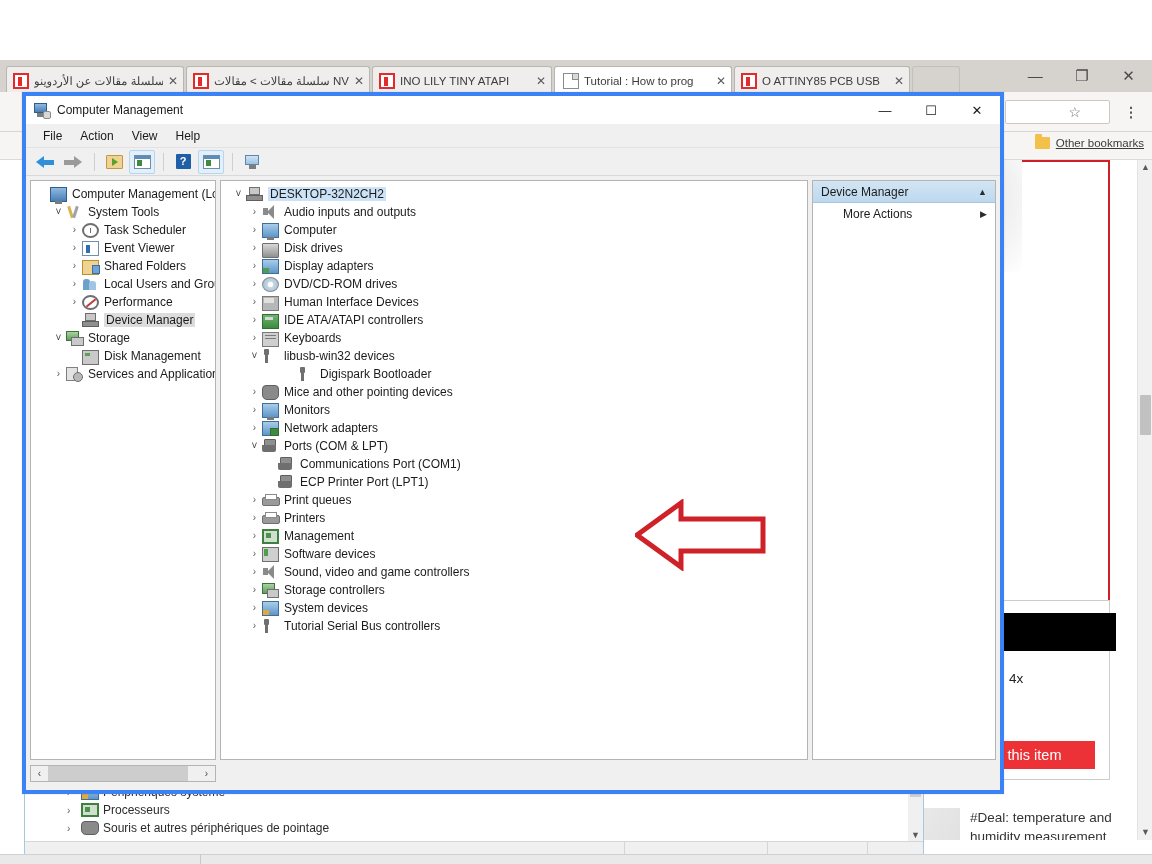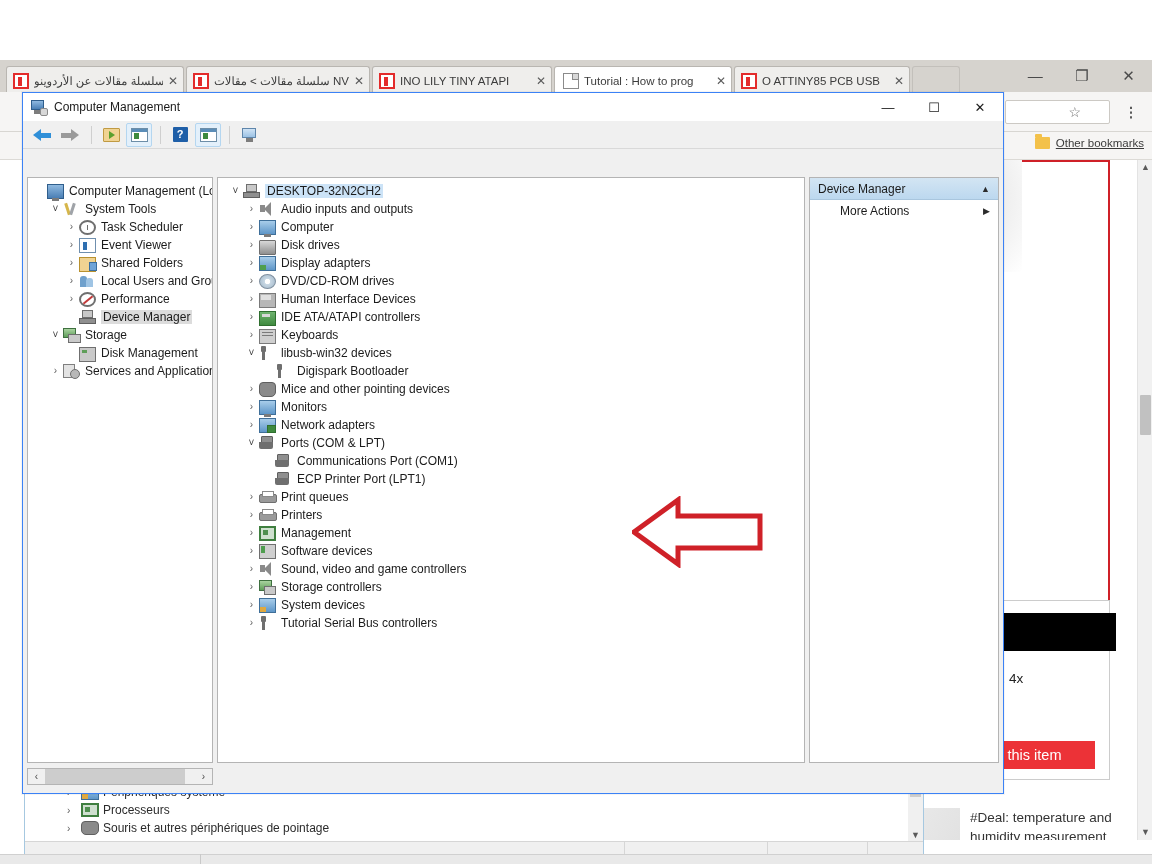--- a/index.html
+++ b/index.html
@@ -219,21 +219,21 @@
     position:absolute; left:0; bottom:0; width:1152px; height: 10px;
     background:#e9e9e9; border-top:1px solid #d0d0d0;
   }
   .taskbar-btn {
     position:absolute; left: 200px; bottom: 0; width: 1px; height: 10px; background:#c9c9c9;
   }
 
   
   .cmwin {
     position:absolute; left: 22px; top: 92px; width: 982px; height: 702px;
-    background: #f0f0f0; border: 1px solid #3b82f6;
+    background: #f0f0f0; border: 4px solid #3b82f6;
     box-shadow: 0 0 0 1px rgba(0,0,0,0.04);
   }
   .cm-titlebar {
     position:relative; height: 28px; background:#ffffff;
     display:flex; align-items:center; padding-left: 8px;
   }
   .cm-icon {
     width: 16px; height: 16px; margin-right: 7px; position: relative;
   }
   .cm-icon .mon {
@@ -591,20 +591,26 @@
           <span class="gear"></span>
       </span>
       <span class="cm-title-text">Computer Management</span>
       <span class="cm-wincontrols">
         <span class="b">—</span>
         <span class="b">☐</span>
         <span class="b close">✕</span>
       </span>
     </div>
 
+    <div class="cm-menubar">
+      <span class="mi">File</span>
+      <span class="mi">Action</span>
+      <span class="mi">View</span>
+      <span class="mi">Help</span>
+    </div>
 
     <div class="cm-toolbar">
       <span class="tb-btn">
         <span class="ab back">
             <span class="head"></span>
             <span class="shaft"></span>
           </span>
       </span>
       <span class="tb-btn">
         <span class="ab fwd">
@@ -742,21 +748,21 @@
             <div class="trow" style="padding-left: 26px;">
               <span class="chev">›</span>
               <span class="tico i-keyboard"></span>
               <span class="tlabel">Keyboards</span>
             </div>
             <div class="trow" style="padding-left: 26px;">
               <span class="chev open">˅</span>
               <span class="tico i-usb"></span>
               <span class="tlabel">libusb-win32 devices</span>
             </div>
-            <div class="trow" style="padding-left: 42px;">
+            <div class="trow" style="padding-left: 62px;">
               <span class="chev"></span>
               <span class="tico i-usb"></span>
               <span class="tlabel">Digispark Bootloader</span>
             </div>
             <div class="trow" style="padding-left: 26px;">
               <span class="chev">›</span>
               <span class="tico i-mouse"></span>
               <span class="tlabel">Mice and other pointing devices</span>
             </div>
             <div class="trow" style="padding-left: 26px;">

